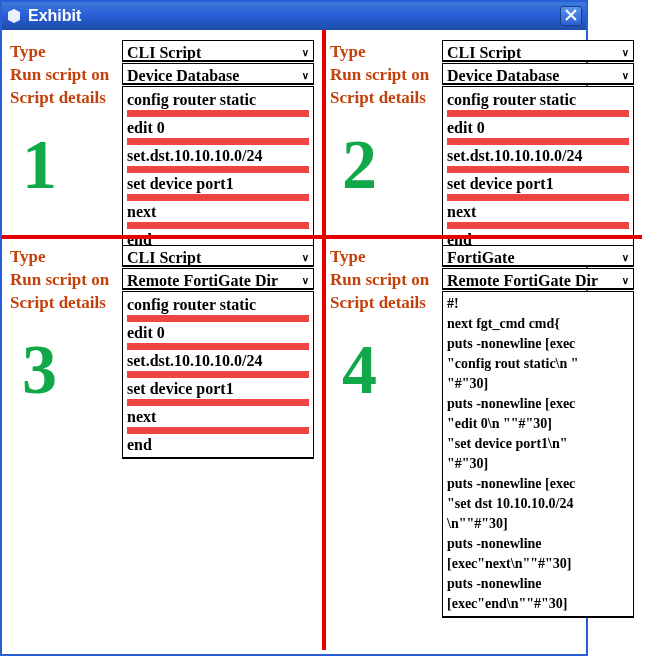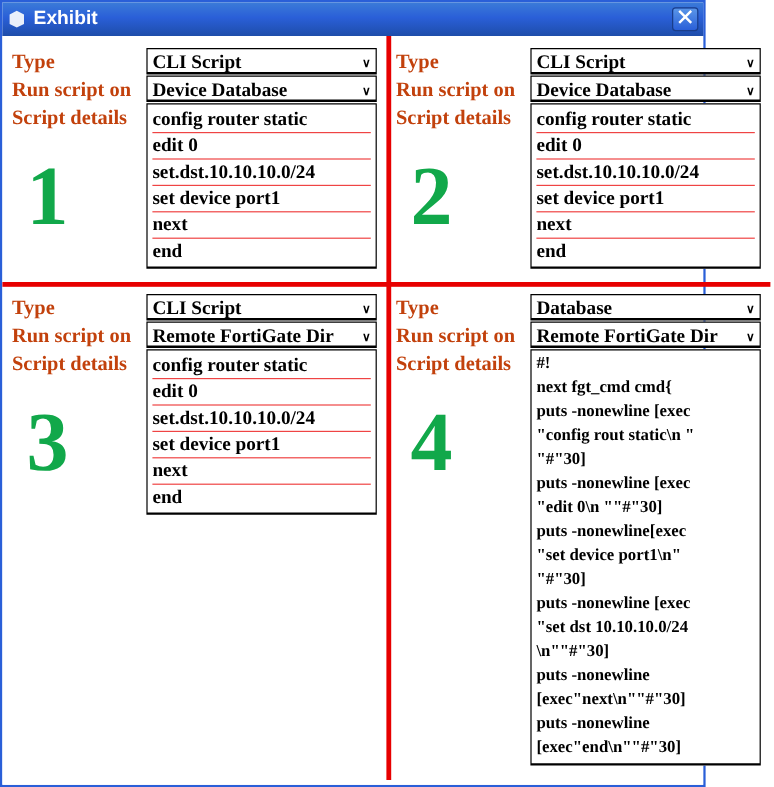--- a/index.html
+++ b/index.html
@@ -69,21 +69,21 @@
       border-right: 1px solid #000;
       border-bottom: 2px solid #000;
       min-height: 20px;
       padding: 2px 4px 2px 4px;
       background: #fff;
     }
     .textbox .line {
       font-size: 16px;
       font-weight: bold;
       line-height: 21px;
-      border-bottom: 1px solid #ef4444;
+      border-bottom: 7px solid #ef4444;
       white-space: nowrap;
     }
     .textbox .line.last { border-bottom: none; }
     .textbox.smallfont .line { font-size: 14px; line-height: 20px; border-bottom: none; }
 
     .bignum {
       position: absolute;
       left: 20px;
       font-size: 70px;
       font-weight: bold;
@@ -217,21 +217,21 @@
               </div>
             </div>
           </div>
         </div>
         <div class="pane pane4">
           <div class="bignum">4</div>
           <div class="row">
             <div class="lbl">Type</div>
             <div class="val-wrap">
               <div class="dropdown">
-                <span>Database</span>
+                <span>FortiGate</span>
                 <span class="caret">∨</span>
               </div>
             </div>
           </div>
           <div class="row">
             <div class="lbl">Run script on</div>
             <div class="val-wrap">
               <div class="dropdown">
                 <span>Remote FortiGate Dir</span>
                 <span class="caret">∨</span>
@@ -242,21 +242,20 @@
             <div class="lbl">Script details</div>
             <div class="val-wrap">
               <div class="textbox smallfont">
                 <div class="line">#!</div>
                 <div class="line">next fgt_cmd cmd{</div>
                 <div class="line">puts -nonewline [exec</div>
                 <div class="line">"config rout static\n "</div>
                 <div class="line">"#"30]</div>
                 <div class="line">puts -nonewline [exec</div>
                 <div class="line">"edit 0\n ""#"30]</div>
-                <div class="line">puts -nonewline[exec</div>
                 <div class="line">"set device port1\n"</div>
                 <div class="line">"#"30]</div>
                 <div class="line">puts -nonewline [exec</div>
                 <div class="line">"set dst 10.10.10.0/24</div>
                 <div class="line">\n""#"30]</div>
                 <div class="line">puts -nonewline</div>
                 <div class="line">[exec"next\n""#"30]</div>
                 <div class="line">puts -nonewline</div>
                 <div class="line">[exec"end\n""#"30]</div>
               </div>

